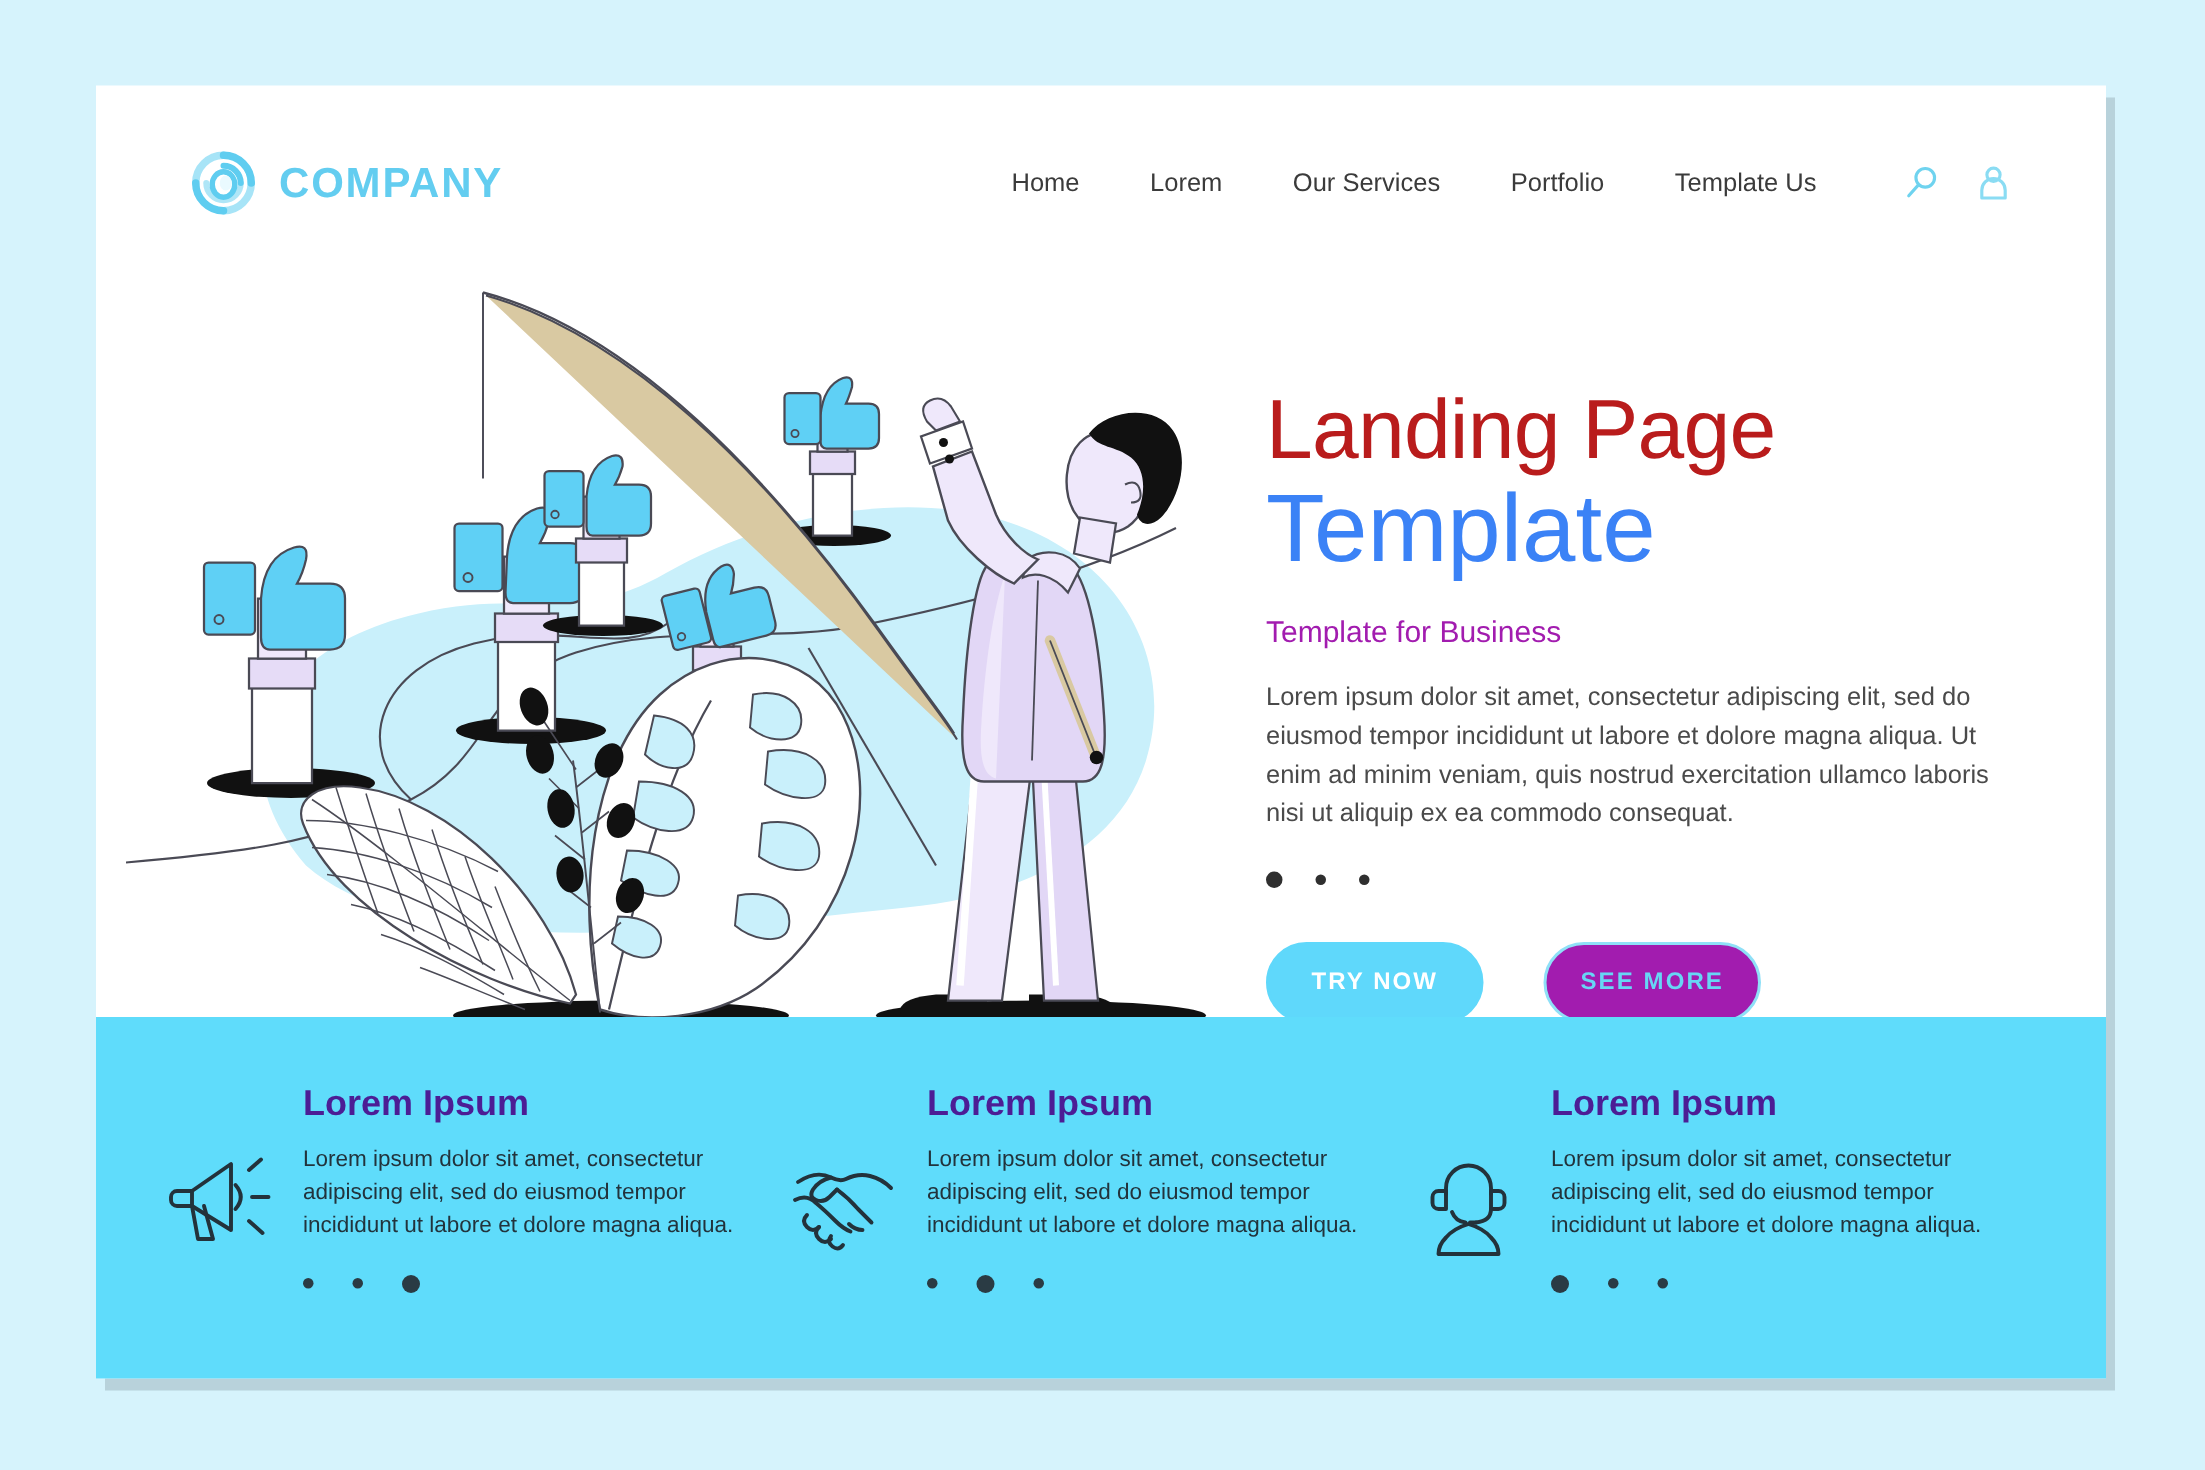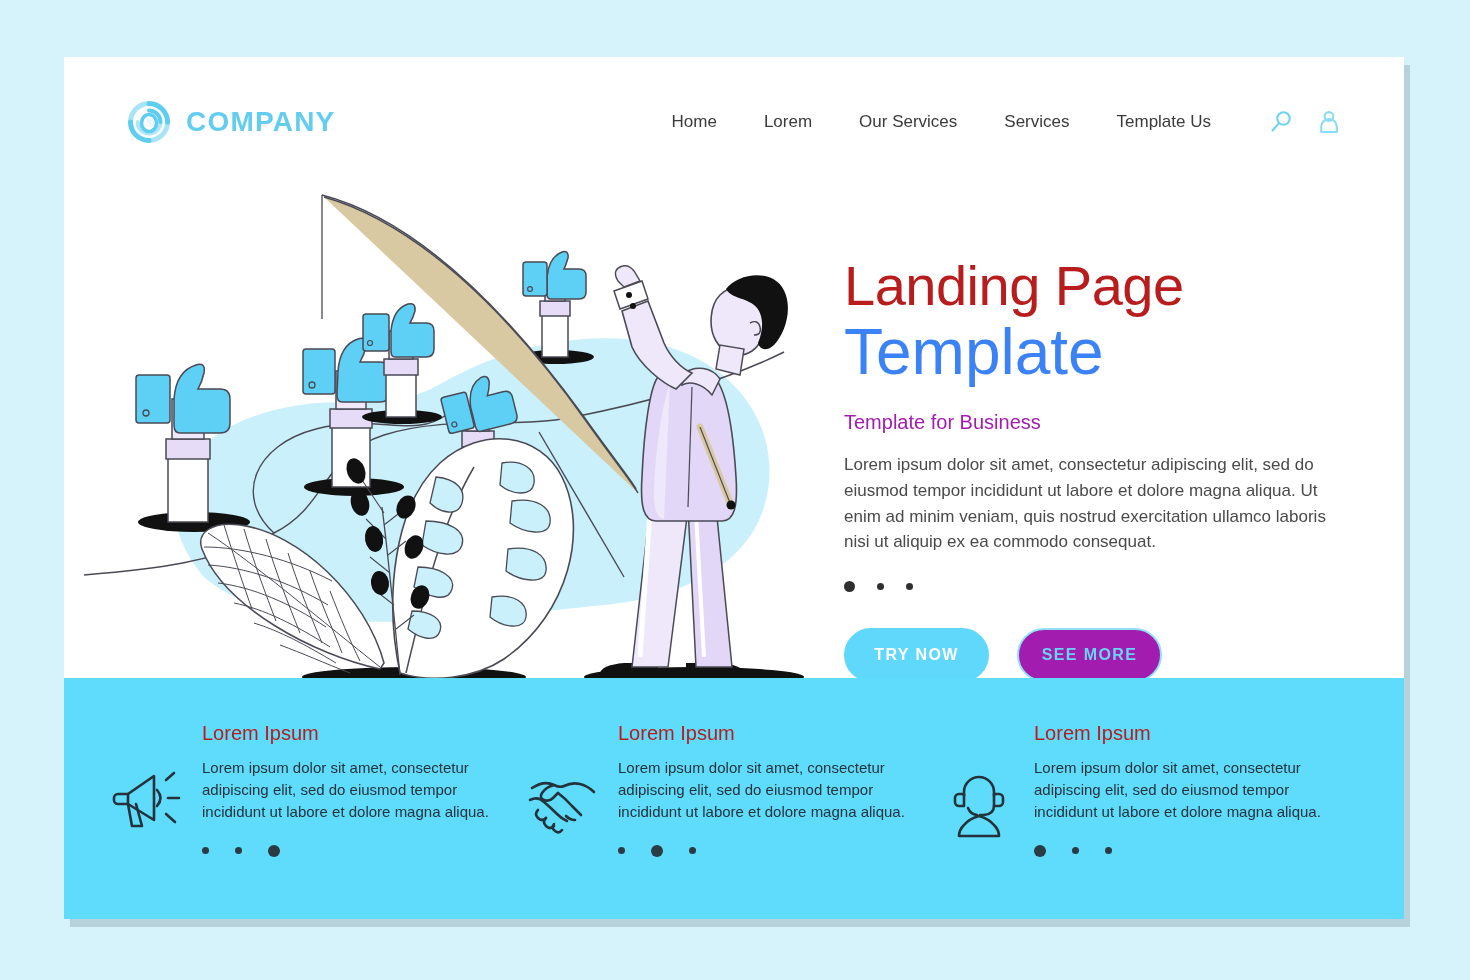--- a/index.html
+++ b/index.html
@@ -59,41 +59,41 @@
     font-size:20px; color:#a21caf; margin-top:22px;
   }
   .body-copy {
     font-size:17px; color:#4a4a4a; line-height:1.52;
     margin-top:18px; width:484px;
   }
   .dots { display:flex; align-items:center; gap:22px; margin-top:26px; }
   .dot { border-radius:50%; background:#2f2f2f; }
   .dot.lg { width:11px; height:11px; }
   .dot.sm { width:7px; height:7px; }
-  .cta-row { display:flex; align-items:flex-start; gap:28px; margin-top:36px; }
+  .cta-row { display:flex; align-items:flex-start; gap:40px; margin-top:36px; }
   .btn {
     font-size:16px; font-weight:bold; letter-spacing:1.4px;
     border-radius:30px; cursor:pointer; text-align:center;
     padding:16px 0; width:145px;
   }
   .btn-primary { background:#5fd8fb; color:#ffffff; border:2px solid #5fd8fb; }
   .btn-ghost { background:#a21caf; color:#67d6f5; border:2px solid #8fe0f7; }
 
   
   .features {
     position:absolute; left:0; top:621px; width:100%; height:241px;
     background:#5fdcfb;
     display:flex; align-items:flex-start;
     padding:44px 46px 0 46px;
   }
   .feature { flex:1; display:flex; gap:18px; padding-right:18px; }
   .feat-icon { width:74px; height:74px; flex:0 0 74px; margin-top:42px; }
   .feat-body { flex:1; }
   .feat-title {
-    font-size:20px; font-weight:normal; color:#b91c1c; margin-bottom:12px;
+    font-size:24px; font-weight:bold; color:#4c1d95; margin-bottom:12px;
   }
   .feat-text { font-size:15px; color:#22333c; line-height:1.46; }
   .feat-dots { display:flex; align-items:center; gap:26px; margin-top:22px; }
   .fdot { border-radius:50%; background:#2a3b44; }
   .fdot.lg { width:12px; height:12px; }
   .fdot.sm { width:7px; height:7px; }
 </style>
 </head>
 <body>
 
@@ -117,21 +117,21 @@
             <ellipse cx="24.5" cy="23" rx="4" ry="5" fill="#eafaff"></ellipse>
           </svg>
         </span>
         <span class="brand-name">COMPANY</span>
       </div>
 
       <div class="nav">
         <span class="nav-item">Home</span>
         <span class="nav-item">Lorem</span>
         <span class="nav-item">Our Services</span>
-        <span class="nav-item">Services</span>
+        <span class="nav-item">Portfolio</span>
         <span class="nav-item">Template Us</span>
 
         <span class="nav-icons">
           <span class="nav-icon">
             <svg viewBox="0 0 26 26" width="26" height="26">
               <circle cx="15.5" cy="9.5" r="6.2" fill="none" stroke="#6fd3ef" stroke-width="2.1"></circle>
               <line x1="10.8" y1="14.4" x2="4.5" y2="21.5" stroke="#6fd3ef" stroke-width="2.1" stroke-linecap="round"></line>
             </svg>
           </span>
           <span class="nav-icon">

